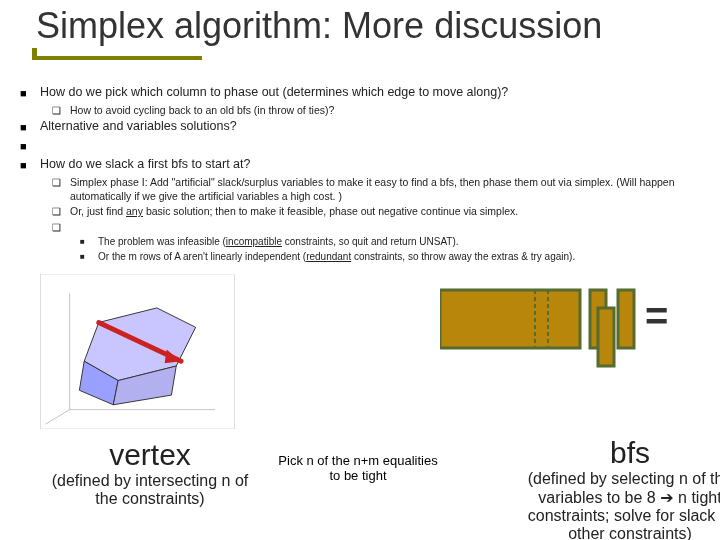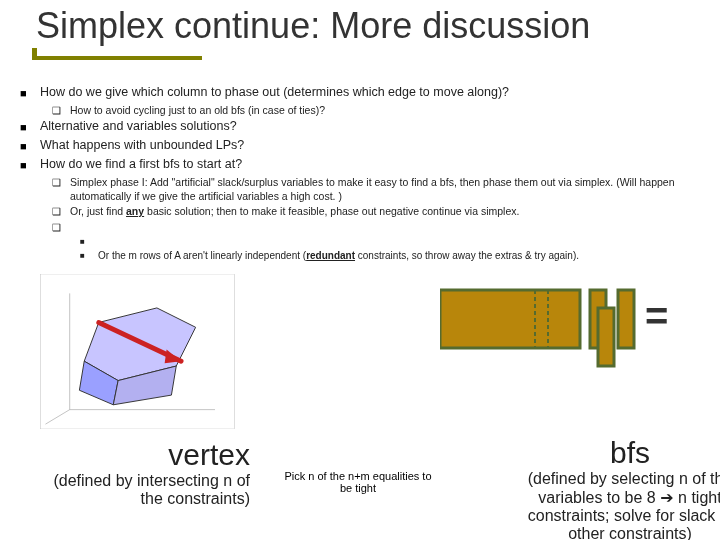--- a/index.html
+++ b/index.html
@@ -39,21 +39,21 @@
     font-size: 12.5px;
     color: #222;
     line-height: 1.35;
   }
   .lvl1 { display:flex; gap:10px; margin-bottom:2px; }
   .lvl1 .b { width:10px; flex:none; color:#000; font-size:11px; padding-top:2px; }
   .lvl2 { display:flex; gap:8px; margin-left:32px; font-size:10.5px; margin-bottom:1px;}
   .lvl2 .b { width:10px; flex:none; font-size:10px; padding-top:1px;}
   .lvl3 { display:flex; gap:8px; margin-left:60px; font-size:10px; margin-bottom:1px;}
   .lvl3 .b { width:10px; flex:none; font-size:8px; padding-top:2px;}
-  .u { text-decoration: underline; font-weight: bold; }
+  .u { text-decoration: underline; }
   
   .figs {
     position: absolute;
     left: 20px;
     top: 268px;
     width: 690px;
     height: 260px;
   }
   .polytope {
     position: absolute;
@@ -70,82 +70,82 @@
     left: 625px;
     top: 26px;
     font-size: 40px;
     font-weight: bold;
     color: #333;
   }
   .cap1 {
     position: absolute;
     left: 30px; top: 170px;
     width: 200px;
-    text-align: right;
+    text-align: center;
   }
   .capword { font-size: 30px; color:#222; }
   .capsub { font-size: 16px; color:#222; }
   .cap2 {
     position: absolute;
-    left: 258px; top: 202px;
+    left: 258px; top: 185px;
     width: 160px;
     text-align: center;
-    font-size: 11px;
+    font-size: 13px;
   }
   .cap3 {
     position: absolute;
     left: 460px; top: 168px;
     width: 240px;
     text-align: center;
     margin-left: 30px;
   }
   svg { display:block; }
 </style>
 </head>
 <body>
 
 <div class="title-wrap">
   <div class="title-line"></div>
-  <div class="title">Simplex continue: More discussion</div>
+  <div class="title">Simplex algorithm: More discussion</div>
 </div>
 
 <div class="content">
   <div class="lvl1">
       <span class="b">■</span>
-      <span>How do we give which column to phase out (determines which edge to move along)?</span>
+      <span>How do we pick which column to phase out (determines which edge to move along)?</span>
     </div>
   <div class="lvl2">
       <span class="b">❑</span>
-      <span>How to avoid cycling just to an old bfs (in case of ties)?</span>
+      <span>How to avoid cycling back to an old bfs (in throw of ties)?</span>
     </div>
   <div class="lvl1">
       <span class="b">■</span>
       <span>Alternative and variables solutions?</span>
     </div>
   <div class="lvl1">
       <span class="b">■</span>
-      <span>What happens with unbounded LPs?</span>
     </div>
   <div class="lvl1">
       <span class="b">■</span>
-      <span>How do we find a first bfs to start at?</span>
+      <span>How do we slack a first bfs to start at?</span>
     </div>
   <div class="lvl2">
       <span class="b">❑</span>
       <span>Simplex phase I: Add "artificial" slack/surplus variables to make it easy to find a bfs, then phase them out via simplex. (Will happen automatically if we give the artificial variables a high cost. )</span>
     </div>
   <div class="lvl2">
       <span class="b">❑</span>
       <span><span>Or, just find </span><span class="u">any</span><span> basic solution; then to make it feasible, phase out negative continue via simplex.</span></span>
     </div>
   <div class="lvl2">
       <span class="b">❑</span>
     </div>
   <div class="lvl3">
       <span class="b">■</span>
+      <span><span>The problem was infeasible (</span><span class="u">incompatible</span><span> constraints, so quit and return UNSAT).</span></span>
     </div>
   <div class="lvl3">
       <span class="b">■</span>
       <span><span>Or the m rows of A aren't linearly independent (</span><span class="u">redundant</span><span> constraints, so throw away the extras &amp; try again).</span></span>
     </div>
 </div>
 
 <div class="figs">
   <svg class="polytope" viewBox="0 0 200 160">
     <rect x="0" y="0" width="200" height="160" fill="#fff" stroke="#bbb" stroke-width="0.5"></rect>

